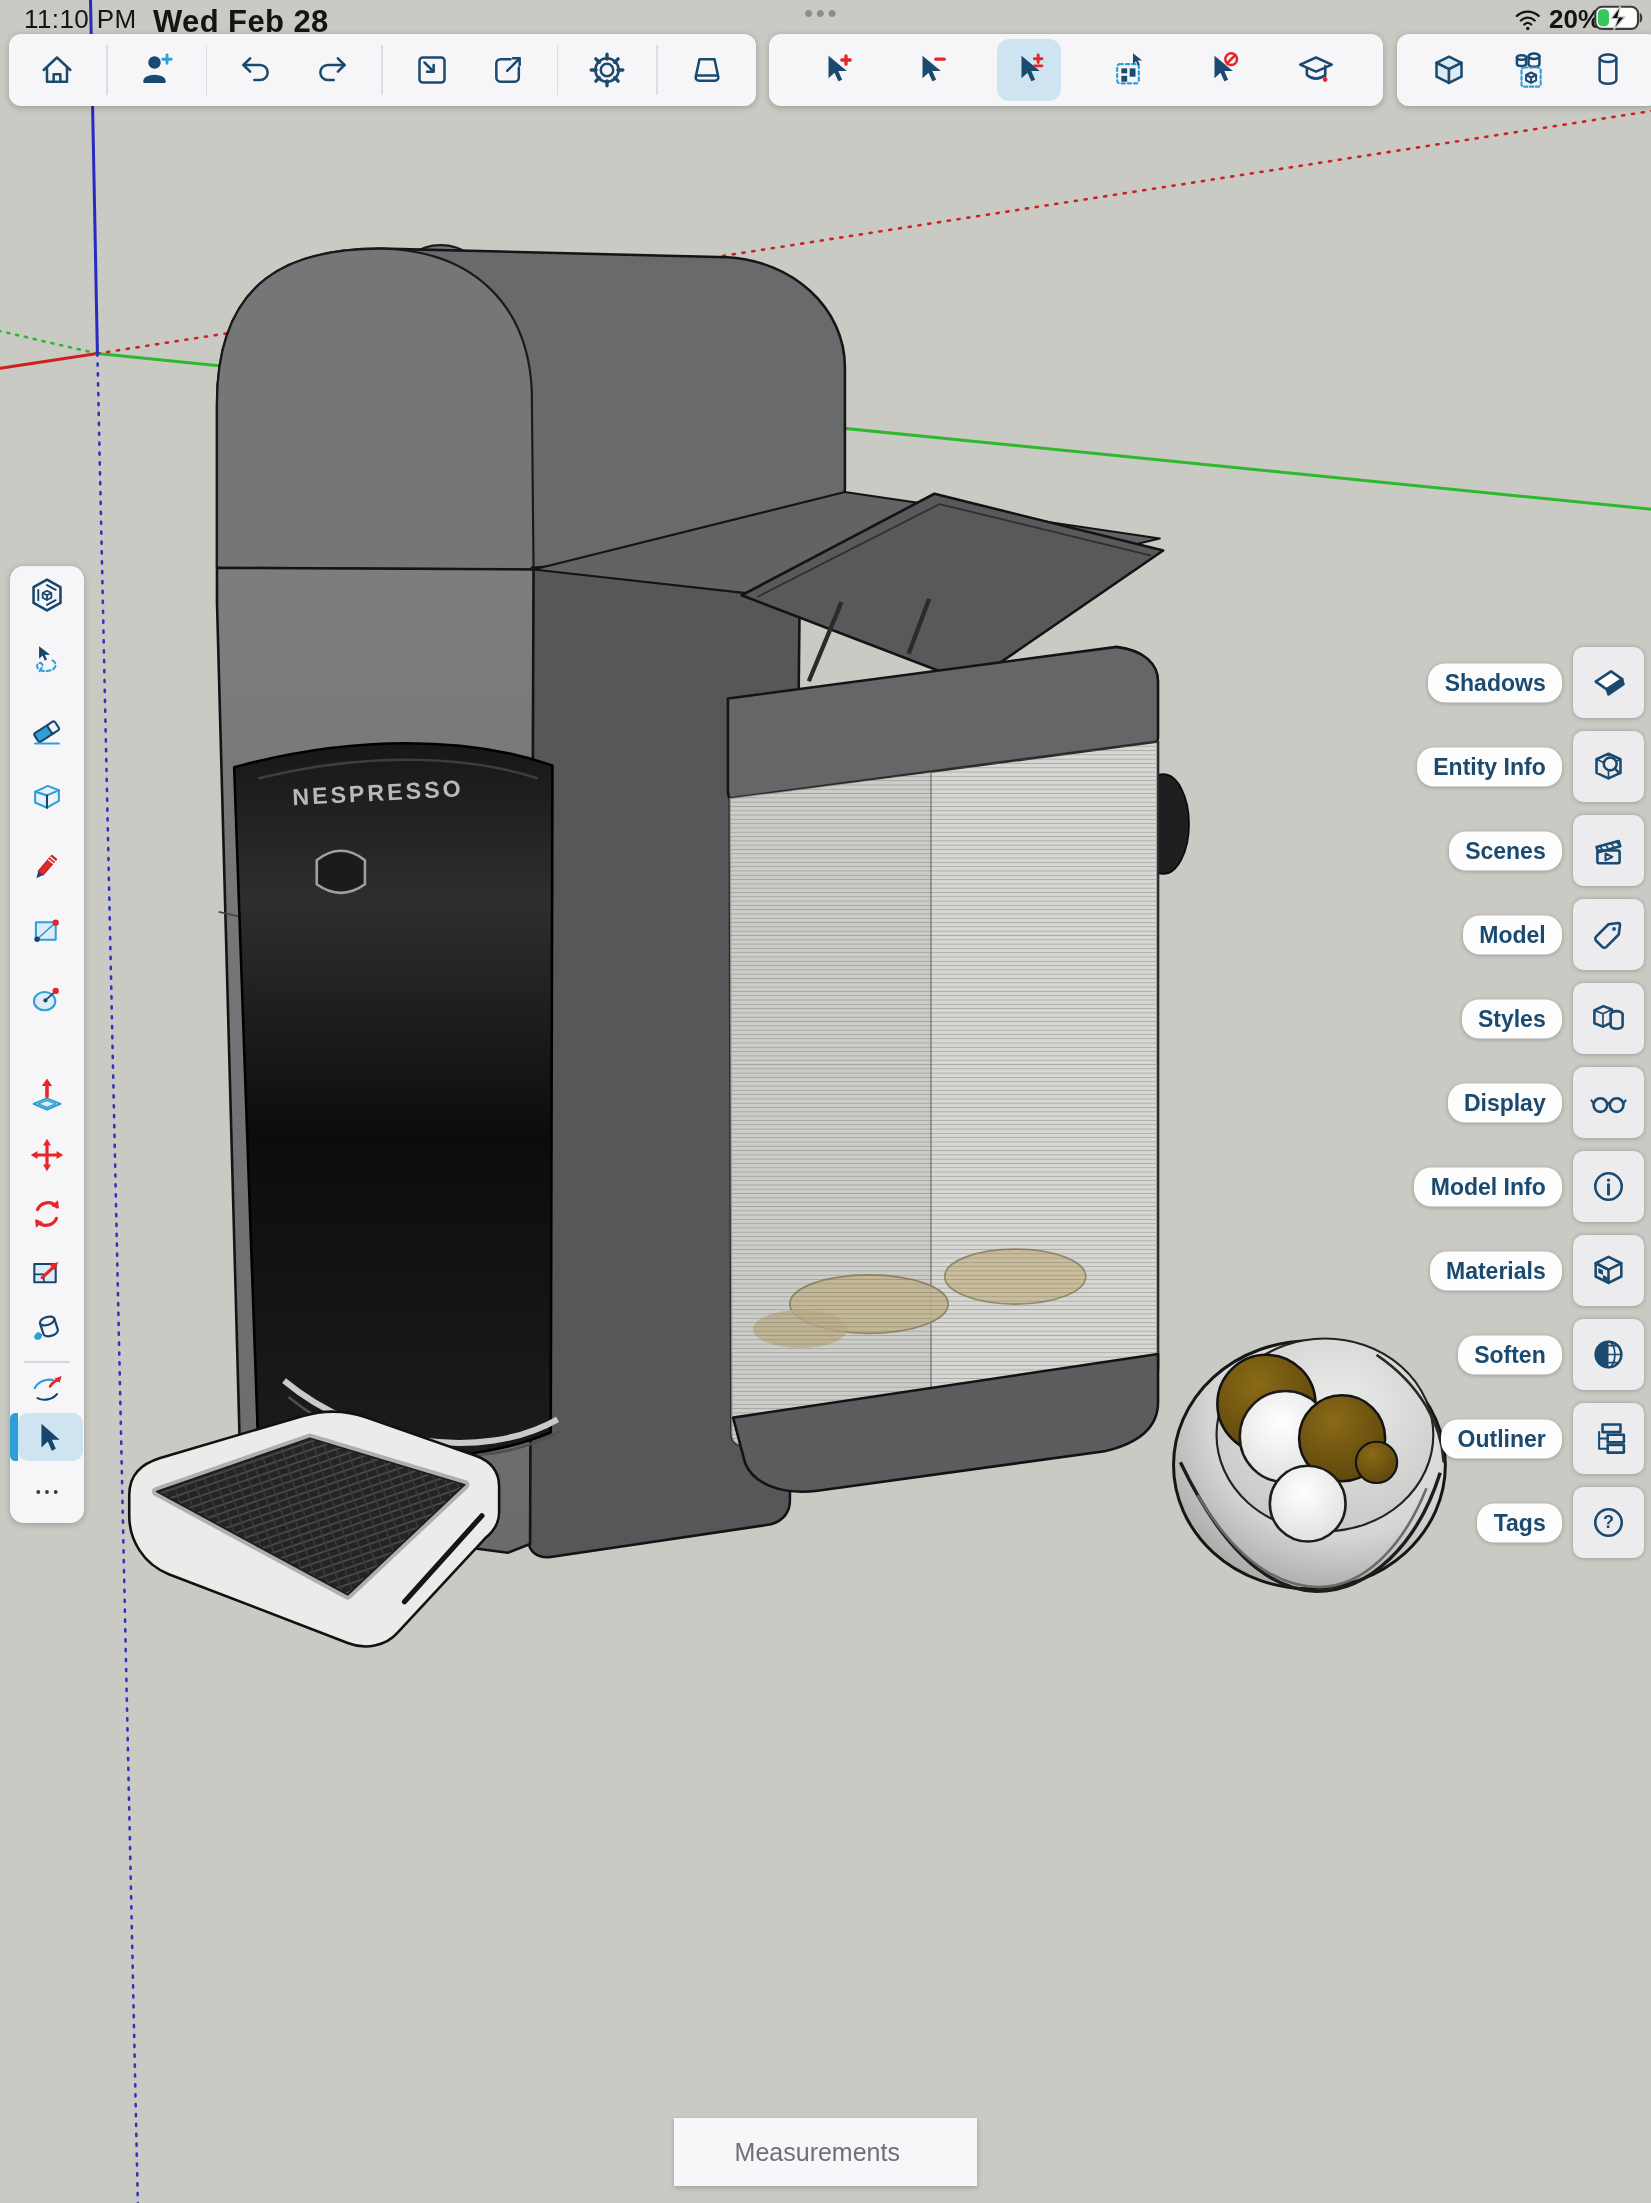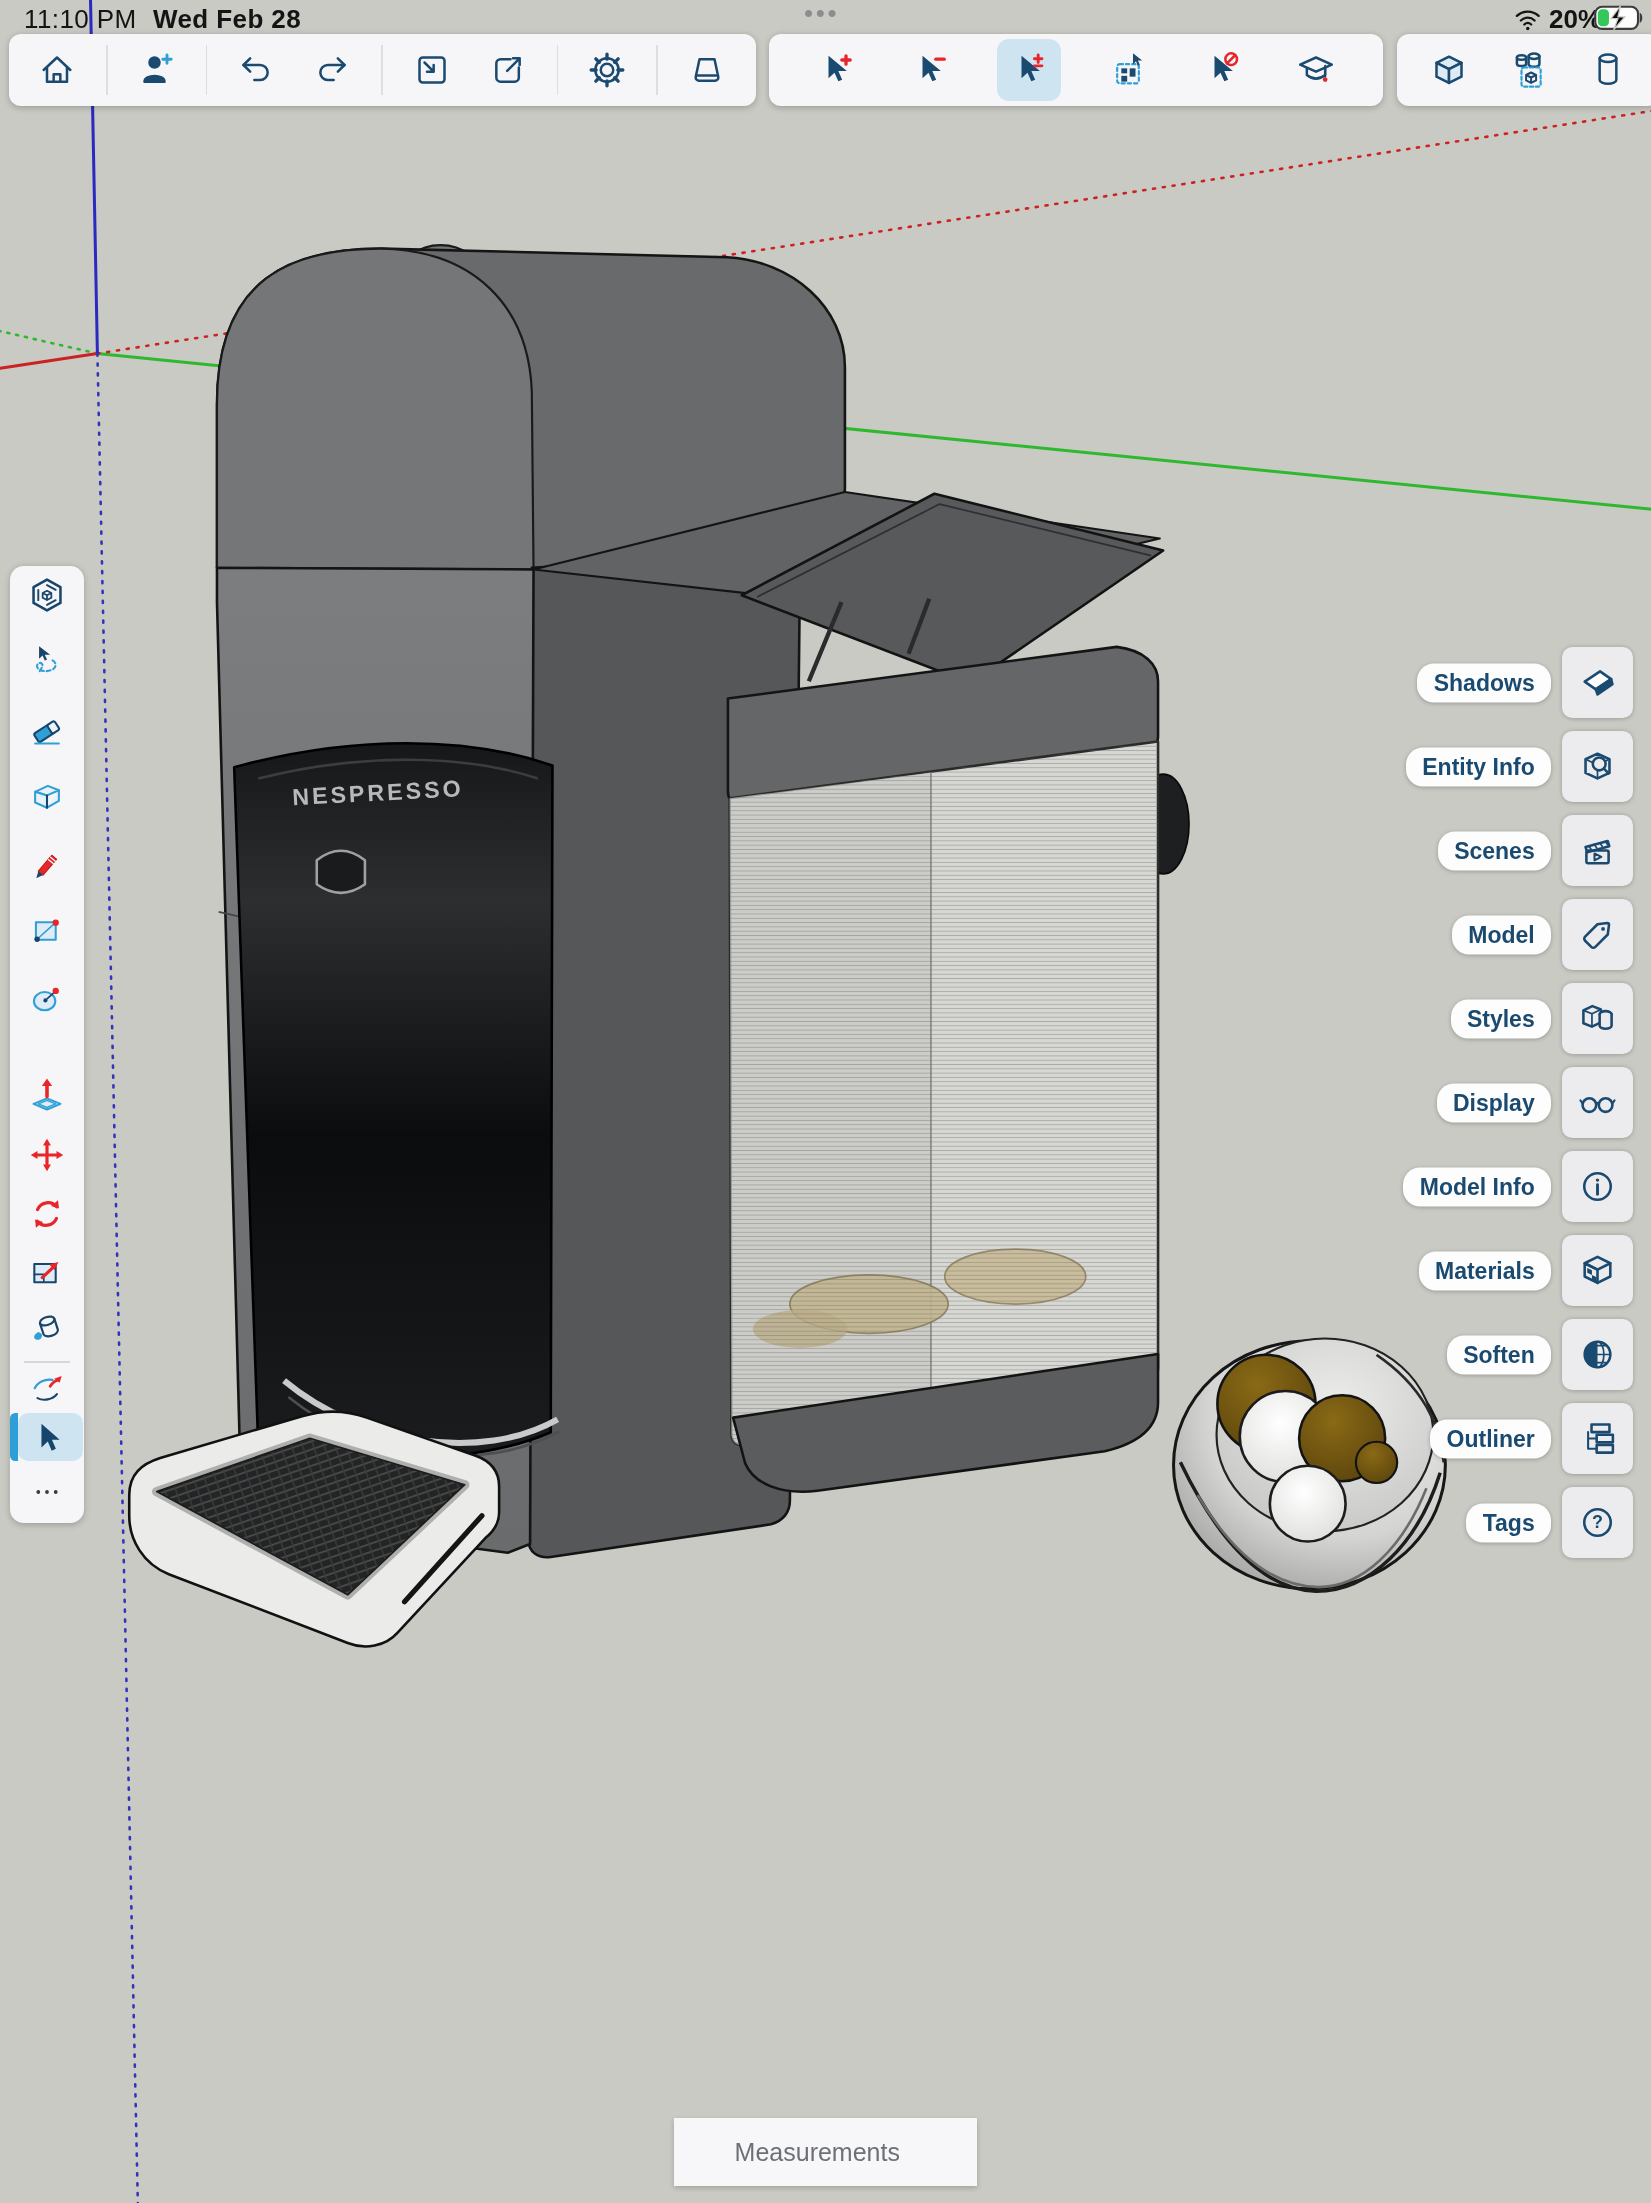--- a/index.html
+++ b/index.html
@@ -2,21 +2,21 @@
 <html style="font-size:13.8px"><head>
 <meta charset="utf-8">
 <style>
   html,body{margin:0;padding:0;}
   body{width:1652px;height:2203px;position:relative;overflow:hidden;
        background:#c9cac3;font-family:"Liberation Sans","DejaVu Sans",sans-serif;
        -webkit-font-smoothing:antialiased;}
   
   .statusbar{position:absolute;left:0;top:0;width:1652px;height:34px;z-index:40;}
   .st-time{position:absolute;left:24px;top:4.3px;font-size:26px;font-weight:400;color:#141415;letter-spacing:0.4px;}
-  .st-date{position:absolute;left:153px;top:4.3px;font-size:26px;font-weight:700;color:#141415;letter-spacing:0.4px;}
+  .st-date{position:absolute;left:153px;top:4.3px;font-size:31px;font-weight:700;color:#141415;letter-spacing:0.4px;}
   .st-handle{position:absolute;left:804px;top:-1.7px;font-size:26px;color:#8d8d90;letter-spacing:2.6px;}
   .st-batt-label{position:absolute;left:1549px;top:4.3px;font-size:26px;font-weight:600;color:#141415;}
   .st-wifi{position:absolute;left:1514px;top:5.2px;width:27.5px;height:24px;color:#141415;}
   .st-batt{position:absolute;left:1594px;top:5.2px;width:53px;height:24px;}
   
   .panel{position:absolute;background:#f6f6f8;border-radius:12px;
          box-shadow:0 1.7px 6.9px rgba(0,0,0,.22);z-index:30;}
   .toolbar{top:34px;height:72px;display:flex;align-items:center;justify-content:space-evenly;}
   .tb-btn{width:55px;height:62px;display:flex;align-items:center;justify-content:center;
           color:#1b4a70;flex:0 0 auto;border-radius:12px;}
@@ -26,21 +26,21 @@
   
   .left-toolbar{left:10.3px;top:566px;width:74px;height:957px;border-radius:13.8px;}
   .lt-item{position:absolute;left:0;width:74px;height:50px;display:flex;align-items:center;
            justify-content:center;color:#17456b;}
   .lt-item svg{width:38px;height:38px;display:block;}
   .lt-divider{position:absolute;left:13.8px;width:46px;height:1.7px;background:#d7d7db;}
   .lt-active{position:absolute;left:7.7px;width:65px;height:48px;background:#cfe4f1;border-radius:10.3px;}
   .lt-accent{position:absolute;left:0px;width:7.7px;height:48px;background:#2d9fd8;
              border-radius:5.2px 0 0 5.2px;}
   
-  .rp-row{position:absolute;right:11px;width:258px;height:72px;z-index:30;text-align:right;}
+  .rp-row{position:absolute;right:0;width:258px;height:72px;z-index:30;text-align:right;}
   .rp-pill{position:absolute;right:90px;top:50%;transform:translateY(-50%);
            background:#fdfdfe;border-radius:17px;padding:6px 16.3px;
            box-shadow:0 0.9px 4.3px rgba(0,0,0,.25);font-size:23px;font-weight:700;color:#1b4a70;
            white-space:nowrap;}
   .rp-btn{position:absolute;left:179px;top:0;width:71px;height:71px;background:#ececee;
           border-radius:10.3px;box-shadow:0 0.9px 4.3px rgba(0,0,0,.22);display:flex;
           align-items:center;justify-content:center;color:#1b4a70;}
   .rp-btn svg{width:41px;height:41px;display:block;}
   
   .measure-box{position:absolute;left:674px;top:2118px;width:303px;height:68px;

